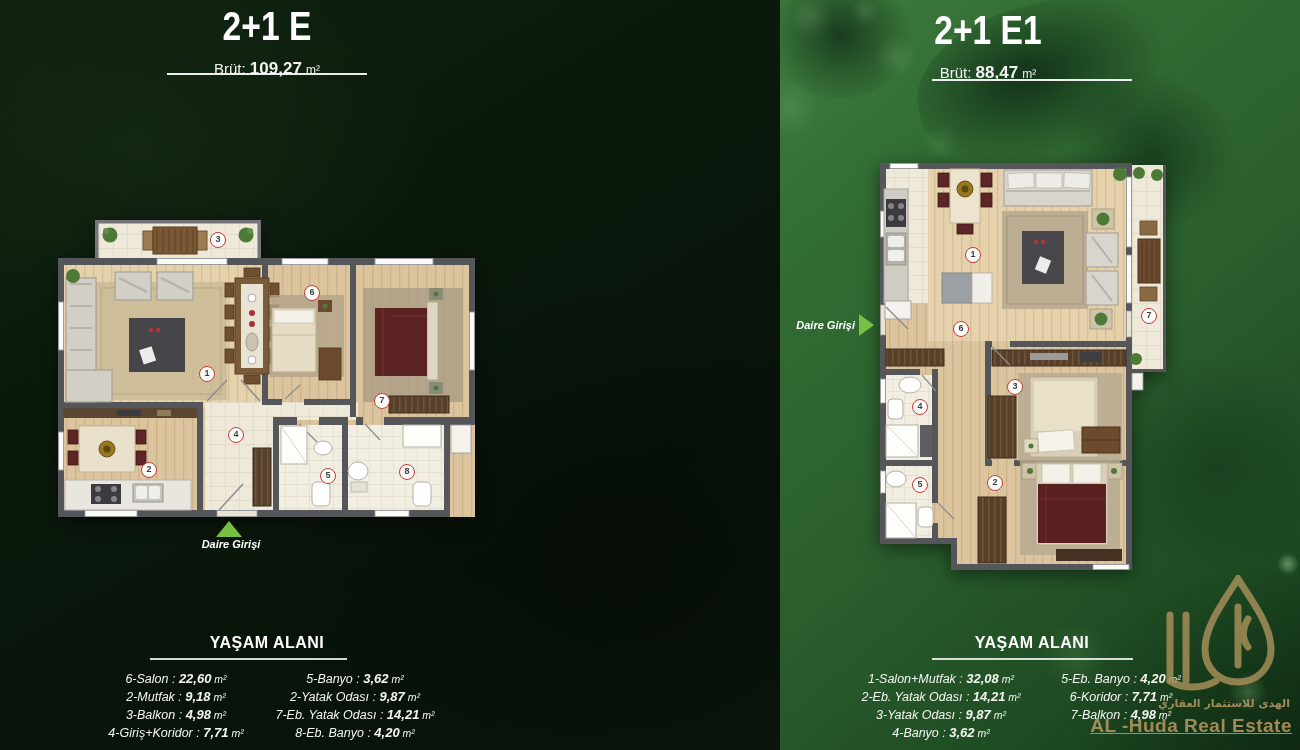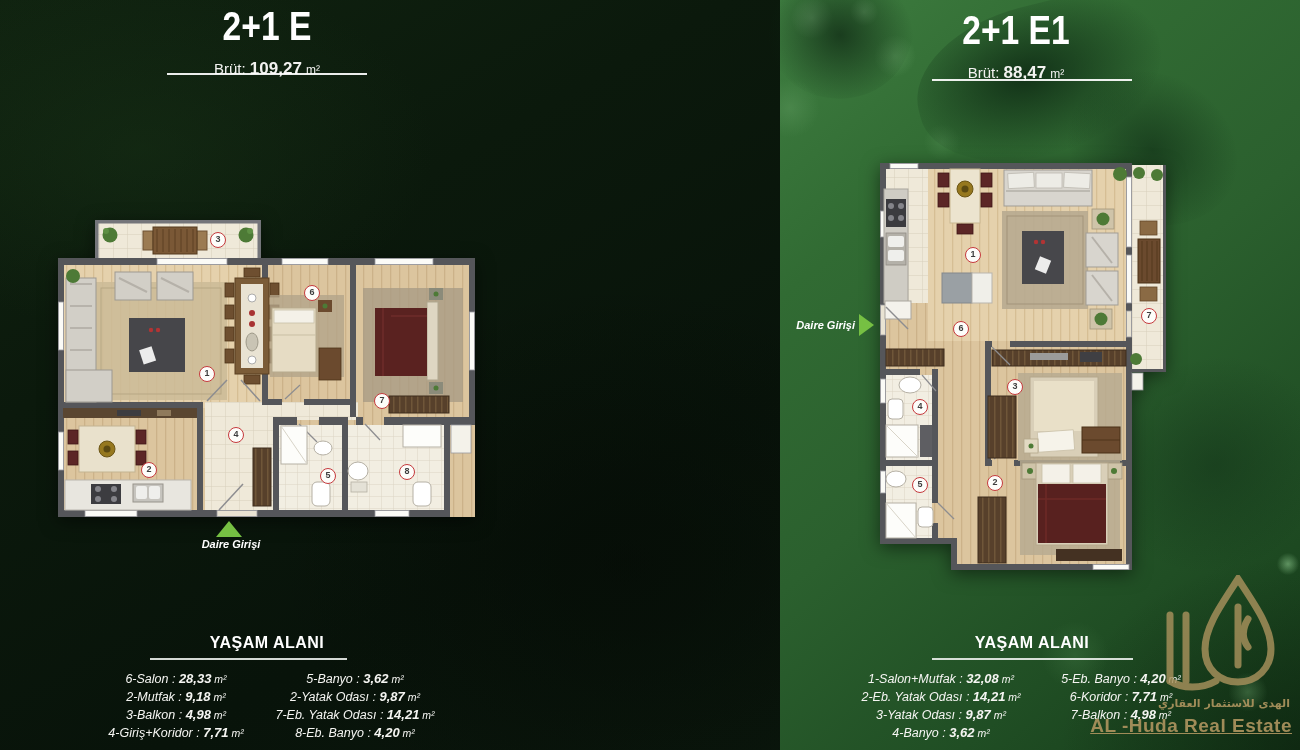--- a/index.html
+++ b/index.html
@@ -92,21 +92,21 @@
   <div class="title-block" style="left:267px;top:6px">
     <div class="plan-title">2+1 E</div>
     <div class="brut-line">
       <span>Brüt:</span>
       <span class="bval">109,27</span>
       <span class="bunit">m²</span>
     </div>
   </div>
   <div class="rule" style="left:167px;top:73px;width:200px"></div>
 
-  <div class="title-block" style="left:1016px;top:10px">
+  <div class="title-block" style="left:988px;top:10px">
     <div class="plan-title">2+1 E1</div>
     <div class="brut-line">
       <span>Brüt:</span>
       <span class="bval">88,47</span>
       <span class="bunit">m²</span>
     </div>
   </div>
   <div class="rule" style="left:932px;top:79px;width:200px"></div>
 
   <svg class="plan-svg" style="left:57px;top:220px" width="420" height="300" viewBox="0 0 420 300">
@@ -499,21 +499,21 @@
   <div class="marker" style="left:1149px;top:316px">7</div>
 
   <span class="tri-up" style="left:216px;top:521px"></span>
   <div class="entr-label" style="left:231px;top:538px;transform:translateX(-50%)">Daire Girişi</div>
   <div class="entr-label" style="left:855px;top:319px;transform:translateX(-100%)">Daire Girişi</div>
   <span class="tri-right" style="left:859px;top:314px"></span>
 
   <div class="section-heading" style="left:267px;top:634px">YAŞAM ALANI</div>
   <div class="rule-thin" style="left:150px;top:658px;width:197px"></div>
   <div class="room-list" style="left:176px;top:670px">
-      <div class="room-row"><span class="rname">6-Salon : </span><span class="rval">28,33</span><span class="runit">&nbsp;m²</span></div>
+      <div class="room-row"><span class="rname">6-Salon : </span><span class="rval">22,60</span><span class="runit">&nbsp;m²</span></div>
       <div class="room-row"><span class="rname">2-Mutfak : </span><span class="rval">9,18</span><span class="runit">&nbsp;m²</span></div>
       <div class="room-row"><span class="rname">3-Balkon : </span><span class="rval">4,98</span><span class="runit">&nbsp;m²</span></div>
       <div class="room-row"><span class="rname">4-Giriş+Koridor : </span><span class="rval">7,71</span><span class="runit">&nbsp;m²</span></div>
     </div>
   <div class="room-list" style="left:355px;top:670px">
       <div class="room-row"><span class="rname">5-Banyo : </span><span class="rval">3,62</span><span class="runit">&nbsp;m²</span></div>
       <div class="room-row"><span class="rname">2-Yatak Odası : </span><span class="rval">9,87</span><span class="runit">&nbsp;m²</span></div>
       <div class="room-row"><span class="rname">7-Eb. Yatak Odası : </span><span class="rval">14,21</span><span class="runit">&nbsp;m²</span></div>
       <div class="room-row"><span class="rname">8-Eb. Banyo : </span><span class="rval">4,20</span><span class="runit">&nbsp;m²</span></div>
     </div>

